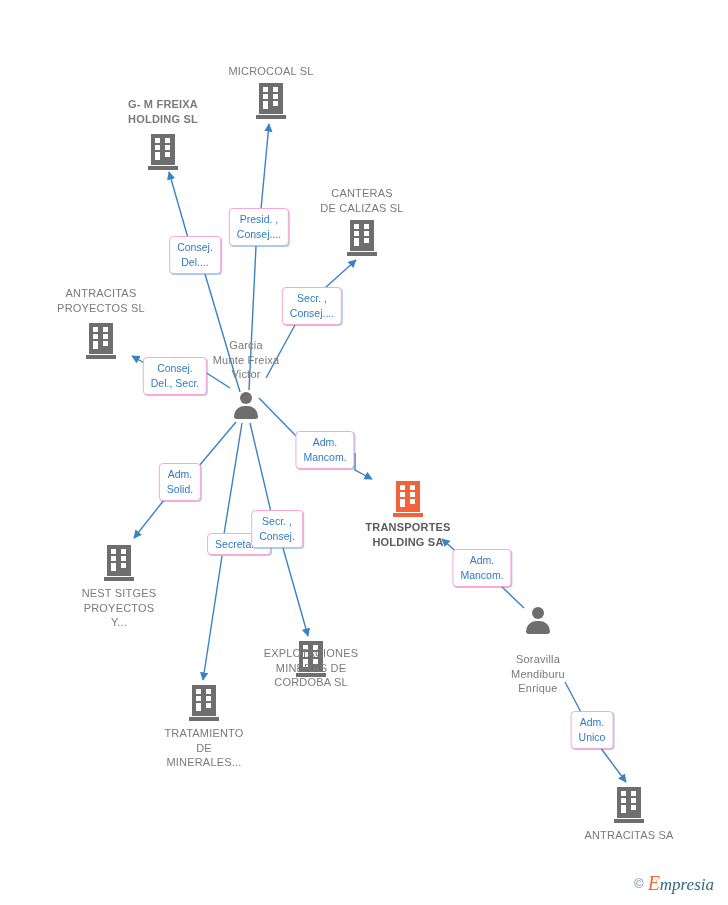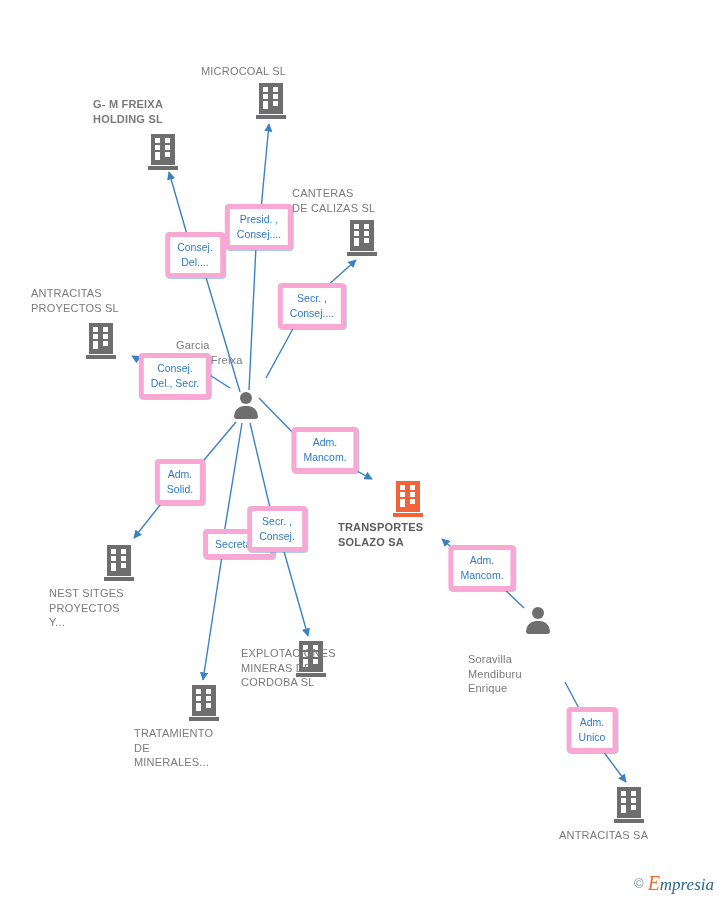--- a/index.html
+++ b/index.html
@@ -12,21 +12,21 @@
     overflow:hidden;
   }
   #canvas{position:absolute;inset:0;width:728px;height:905px;}
   svg.edges{position:absolute;left:0;top:0;width:728px;height:905px;pointer-events:none;}
 
   
   .node{position:absolute;}
   .node .icon{position:absolute;left:50%;transform:translateX(-50%);}
   .node .cap{
     position:absolute;left:50%;transform:translateX(-50%);
-    width:140px;text-align:left;
+    width:140px;text-align:center;
     font-size:11px;line-height:14.5px;color:#7a7a7a;
     letter-spacing:.2px;white-space:pre-line;
   }
   .node.selected .cap{color:#5c5c5c;font-weight:bold;font-size:11px;}
 
   
   .bldg{width:30px;height:36px;position:relative;}
   .bldg .body{
     position:absolute;left:3px;top:0;width:24px;height:31px;
     background:currentColor;
@@ -47,21 +47,21 @@
   .person .body{
     position:absolute;left:0;bottom:0;width:24px;height:13px;
     background:currentColor;
     border-radius:11px 11px 3px 3px;
   }
 
   
   .elabel{
     position:absolute;
     background:#ffffff;
-    border:5px solid #f9a8d4;
+    border:1px solid #f9a8d4;
     border-radius:4px;
     color:#2f7bc4;
     font-size:10.5px;
     line-height:15px;
     text-align:center;
     padding:3px 7px;
     white-space:pre-line;
     box-shadow:1px 1px 0 rgba(74,144,217,.45);
     transform:translate(-50%,-50%);
     font-family:"Liberation Sans", sans-serif;
@@ -211,21 +211,21 @@
             <span class="base"></span>
             <i class="w" style="left: 7px; top: 4px;"></i>
             <i class="w" style="left: 17px; top: 4px;"></i>
             <i class="w" style="left: 7px; top: 11px;"></i>
             <i class="w" style="left: 17px; top: 11px;"></i>
             <i class="w" style="left: 17px; top: 18px;"></i>
             <i class="door" style="left: 7px; top: 18px;"></i>
           </div>
         </div>
         <div class="cap" style="top: 520px;">TRANSPORTES
-SOLAZO SA</div>
+HOLDING SA</div>
       </div>
       <div class="node" style="left: 119px; top: 0px;">
         <div class="icon" style="top: 545px; color: rgb(110, 110, 110);">
           <div class="bldg">
             <span class="body"></span>
             <span class="base"></span>
             <i class="w" style="left: 7px; top: 4px;"></i>
             <i class="w" style="left: 17px; top: 4px;"></i>
             <i class="w" style="left: 7px; top: 11px;"></i>
             <i class="w" style="left: 17px; top: 11px;"></i>

